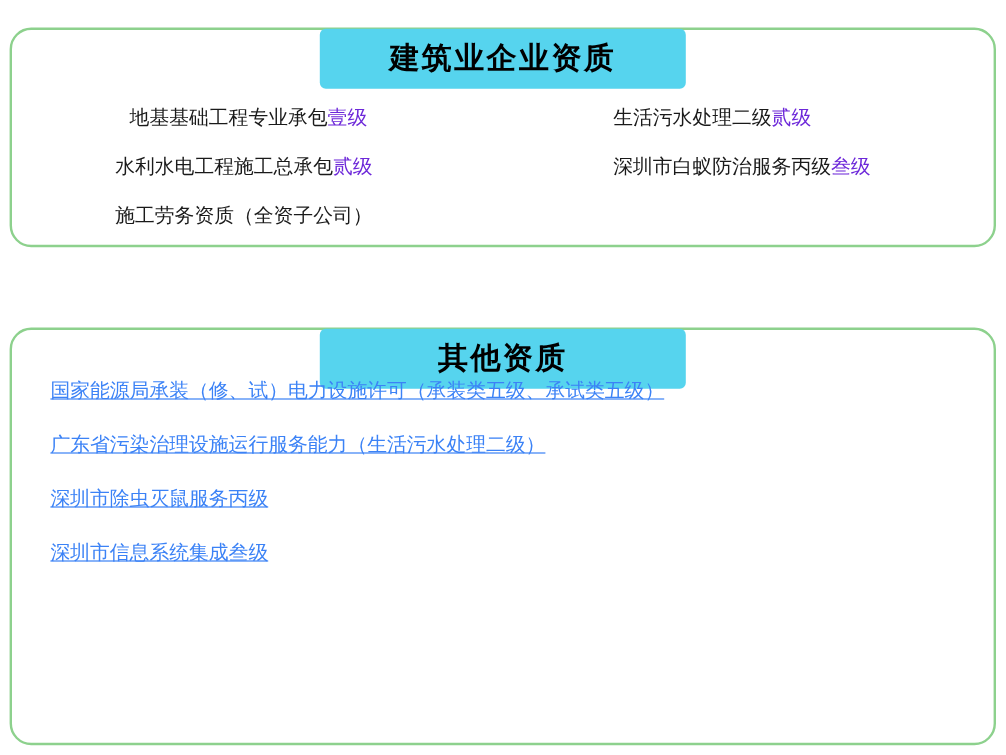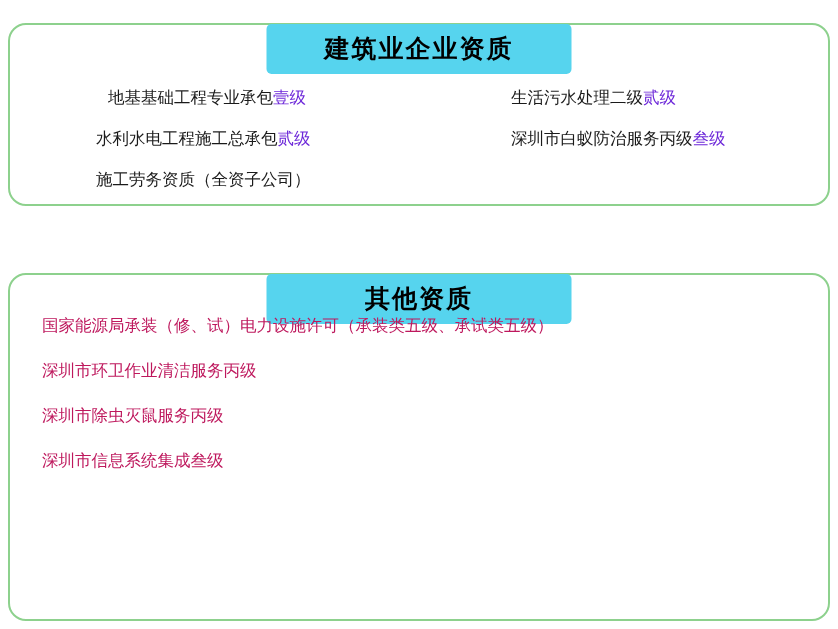--- a/index.html
+++ b/index.html
@@ -86,24 +86,25 @@
 
   
   .list1 {
     position: absolute;
     left: 42px;
     top: 315px;
     width: 770px;
   }
   .list1 .row {
     font-size: 16.5px;
-    color: #be185d;
+    color: #3b82f6;
     line-height: 22px;
     margin-bottom: 23px;
     white-space: nowrap;
+    text-decoration: underline;
   }
   .list1 .row:last-child { margin-bottom: 0; }
 </style>
 </head>
 <body>
 
 <div class="page">
 
   <div class="card" id="card-construction">
     <div class="card-title" id="title-construction">建筑业企业资质</div>
@@ -116,18 +117,18 @@
       <div class="cell col-right"><span>施工劳务资质（全资子公司）</span><span class="lvl"></span></div>
     </div>
   </div>
 
   <div class="card" id="card-other"></div>
 
   <div class="card-title" id="title-other">其他资质</div>
 
   <div class="list1">
     <div class="row">国家能源局承装（修、试）电力设施许可（承装类五级、承试类五级）</div>
-    <div class="row">深圳市环卫作业清洁服务丙级</div>
+    <div class="row">广东省污染治理设施运行服务能力（生活污水处理二级）</div>
     <div class="row">深圳市除虫灭鼠服务丙级</div>
     <div class="row">深圳市信息系统集成叁级</div>
   </div>
 
 </div>
 
 </body></html>

